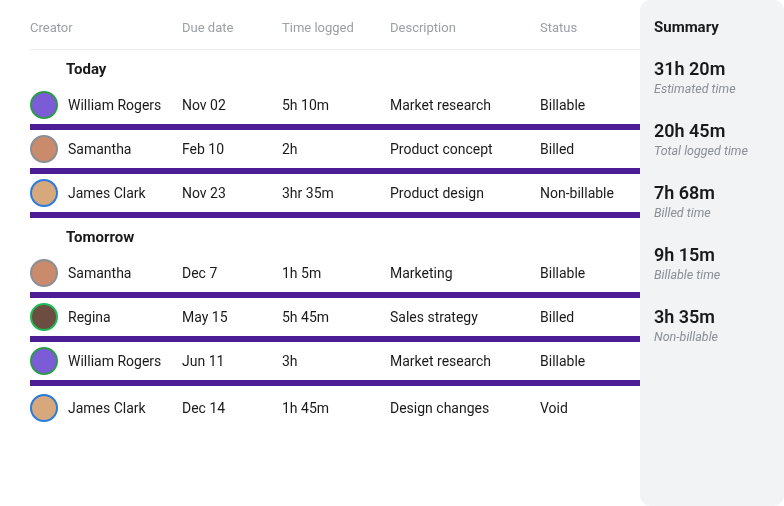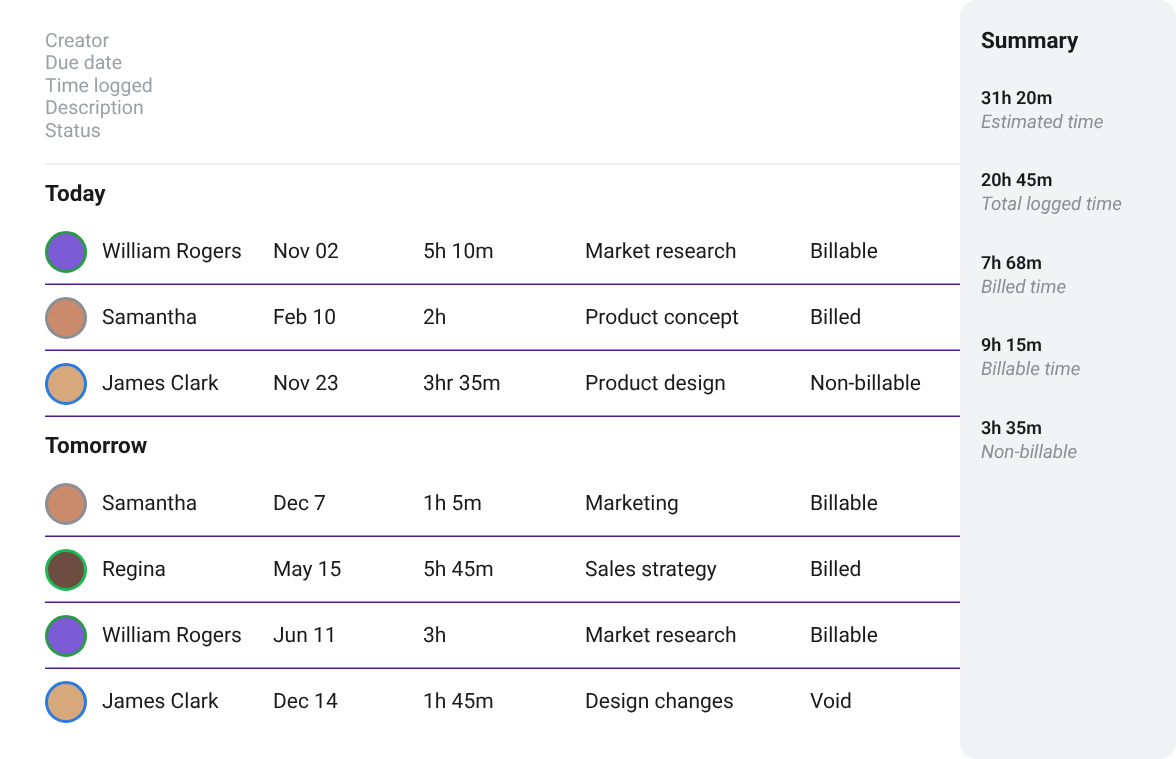--- a/index.html
+++ b/index.html
@@ -28,37 +28,37 @@
     background: #f1f3f5;
     padding: 18px 14px;
     border-radius: 11px;
   }
   .header-row {
     display: flex;
     color: #9aa0a6;
     font-size: 13px;
     padding-bottom: 14px;
     font-weight: 400;
-    flex-direction: column;
   }
   .col-creator     { width: 152px; }
   .col-due         { width: 100px; }
   .col-time        { width: 108px; }
   .col-desc        { width: 150px; }
   .col-status      { width: 100px; }
   .group-label {
     font-weight: 700;
     font-size: 15px;
     padding: 10px 0 8px 0;
+    margin-left: 36px;
   }
   .row {
     display: flex;
     align-items: center;
     height: 44px;
-    border-bottom: 1px solid #4c1d95;
+    border-bottom: 6px solid #4c1d95;
     font-size: 14px;
   }
   .row:last-child { border-bottom: none; }
   .creator-cell {
     display: flex;
     align-items: center;
     gap: 10px;
   }
   .avatar {
     width: 28px;
@@ -74,21 +74,21 @@
   .summary-title {
     font-weight: 700;
     font-size: 15px;
     margin-bottom: 22px;
   }
   .summary-block {
     margin-bottom: 24px;
   }
   .summary-value {
     font-weight: 600;
-    font-size: 12px;
+    font-size: 18px;
     color: #1a1a1a;
   }
   .summary-label {
     font-size: 12.5px;
     color: #8a8f96;
     margin-top: 2px;
     font-style: italic;
   }
   .hr {
     border-top: 1px solid #ececec;

